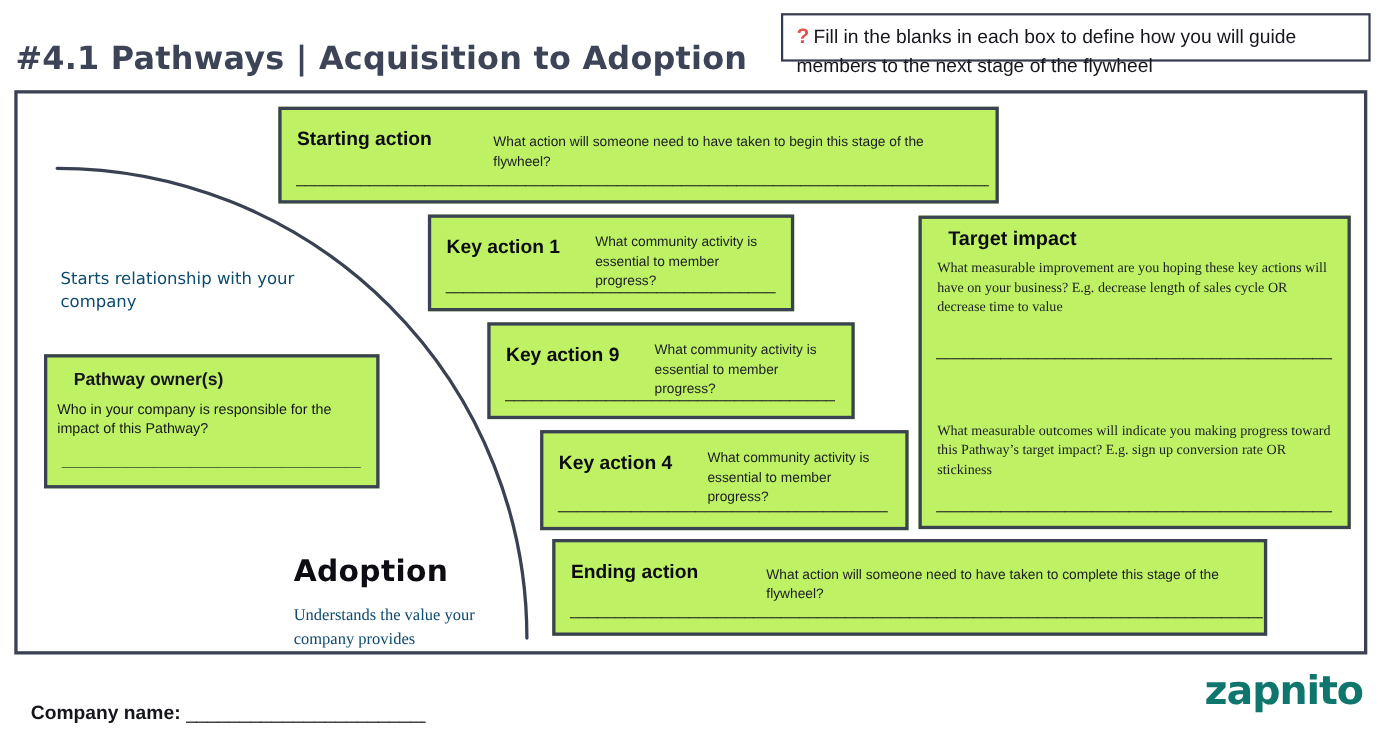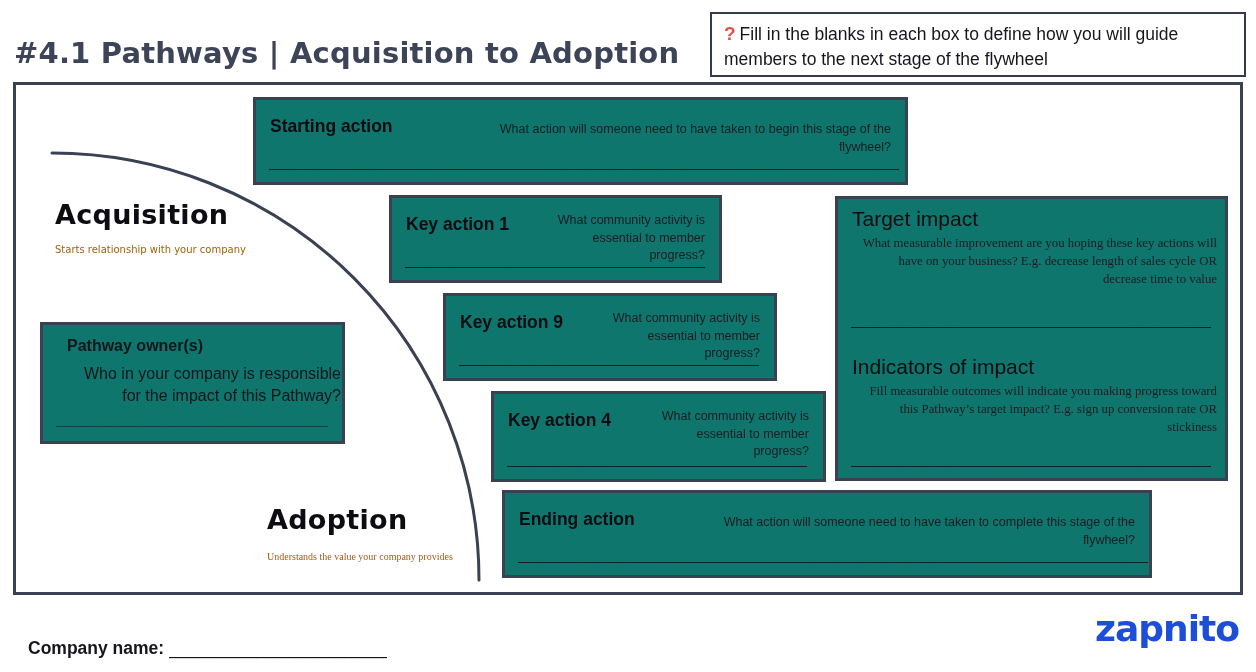--- a/index.html
+++ b/index.html
@@ -10,46 +10,46 @@
     overflow:hidden; color:#15151c;
   }
 
   
   .page-title {
     position:absolute; left:14px; top:36px;
     font-family:"DejaVu Sans", sans-serif;
     font-size:29px; font-weight:600; letter-spacing:0.2px; color:#3d4457;
   }
   .instruction-box {
-    position:absolute; left:710px; top:12px; width:536px; height:65px;
+    position:absolute; left:710px; top:12px; width:536px; height:44px;
     border:2px solid #343b4d; background:#fff;
     padding:7px 12px; font-size:17.5px; line-height:1.38; color:#16161e;
   }
   .qmark { color:#e4504b; font-weight:bold; font-size:19px; margin-right:4px; }
 
   
   .canvas {
     position:absolute; left:13px; top:82px; width:1230px; height:513px;
     border:3px solid #3a4152; background:#fff;
   }
   .arc-svg { position:absolute; left:0; top:0; width:1256px; height:672px; pointer-events:none; }
 
   
   .stage-label { position:absolute; font-weight:bold; font-size:27px; color:#0c0c12; letter-spacing:0.3px;
     font-family:"DejaVu Sans", sans-serif; }
-  .stage-desc  { position:absolute; font-size:10px; line-height:1.4; color:#a16207;
+  .stage-desc  { position:absolute; font-size:15px; line-height:1.4; color:#0c4a6e;
     font-family:"DejaVu Sans", sans-serif; }
   .acq-label { left:55px;  top:199px; }
   .acq-desc  { left:55px;  top:243px; width:230px; }
   .ado-label { left:267px; top:504px; }
   .ado-desc  { left:267px; top:550px; width:190px;font-family:Liberation Serif, serif; }
 
   
   .wbox {
-    position:absolute; border:3px solid #3a4152; background:#0f766e;text-align:right;
+    position:absolute; border:3px solid #3a4152; background:#bef264;
   }
   .wbox .row { display:flex; align-items:flex-start; padding:16px 14px 0 14px; }
   .box-title { font-weight:bold; font-size:17.5px; color:#0c0c12; white-space:nowrap; }
   .box-q { font-size:12.5px; line-height:1.4; color:#1c1c24; }
   .blank {
     position:absolute; bottom:9px; left:13px; height:20px;
     overflow:hidden; white-space:nowrap; font-size:15px; color:#15151c;
   }
 
   .box-starting { left:253px; top:97px;  width:655px; height:88px; }
@@ -61,61 +61,60 @@
   .box-key3 { left:491px; top:391px; width:335px; height:91px; }
   .box-key1 .box-q, .box-key2 .box-q, .box-key3 .box-q { margin-left:32px; width:210px; margin-top:-2px; }
   .box-key1 .blank, .box-key2 .blank, .box-key3 .blank { width:300px; }
 
   .box-ending { left:502px; top:490px; width:650px; height:88px; }
   .box-ending .box-q { margin-left:62px; margin-top:5px; width:500px; }
   .box-ending .blank { width:630px; }
 
   .box-owner { left:40px; top:322px; width:305px; height:122px; }
   .box-owner .owner-title { position:absolute; left:24px; top:12px; font-weight:bold; font-size:16px; }
-  .box-owner .owner-q { position:absolute; left:23px; top:38px; width:275px; font-size:16px; line-height:1.4; }
+  .box-owner .owner-q { position:absolute; left:9px; top:38px; width:275px; font-size:13px; line-height:1.4; }
   .box-owner .blank { width:272px; bottom:10px; font-weight:bold; }
 
   .box-impact { left:835px; top:196px; width:393px; height:285px; }
-  .impact-title { position:absolute; left:14px; font-weight:normal; font-size:21px; color:#0c0c12; }
+  .impact-title { position:absolute; left:24px; font-weight:bold; font-size:18px; color:#0c0c12; }
   .impact-q { position:absolute; left:14px; width:365px; font-size:12.8px; line-height:1.42; color:#1c1c24;font-family:Liberation Serif, serif; }
   .t-title { top:8px; }
   .t-q { top:35px; }
   .t-blank { position:absolute; left:13px; top:112px; width:360px; height:20px; overflow:hidden; white-space:nowrap; font-size:15px; }
   .i-title { top:156px; }
   .i-q { top:183px; }
   .i-blank { position:absolute; left:13px; bottom:8px; width:360px; height:20px; overflow:hidden; white-space:nowrap; font-size:15px; }
 
   
   .company-row { position:absolute; left:28px; top:638px; font-size:17.5px; }
   .company-label { font-weight:bold; }
   .company-blank { display:inline-block; width:218px; overflow:hidden; white-space:nowrap; vertical-align:bottom; }
   .logo {
     position:absolute; right:17px; top:608px;
     font-family:"DejaVu Sans", sans-serif;
-    font-weight:bold; font-size:36px; letter-spacing:-1px; color:#1d4ed8;
+    font-weight:bold; font-size:36px; letter-spacing:-1px; color:#0f766e;
   }
 </style>
 </head>
 <body>
 
 <div id="page">
 
   <div class="page-title">#4.1 Pathways | Acquisition to Adoption</div>
 
   <div class="instruction-box">
     <span class="qmark">?</span><span>Fill in the blanks in each box to define how you will guide members to the next stage of the flywheel</span>
   </div>
 
   <div class="canvas"></div>
 
   <svg class="arc-svg" viewBox="0 0 1256 672" xmlns="http://www.w3.org/2000/svg">
     <path d="M 52 153 A 427 427 0 0 1 479 580" fill="none" stroke="#3a4152" stroke-width="3" stroke-linecap="round"></path>
   </svg>
 
-  <div class="stage-label acq-label">Acquisition</div>
   <div class="stage-desc acq-desc">Starts relationship with your company</div>
 
   <div class="stage-label ado-label">Adoption</div>
   <div class="stage-desc ado-desc">Understands the value your company provides</div>
 
   <div class="wbox box-starting">
     <div class="row">
       <span class="box-title">Starting action</span>
       <span class="box-q">What action will someone need to have taken to begin this stage of the flywheel?</span>
     </div>
@@ -150,22 +149,21 @@
     <div class="owner-title">Pathway owner(s)</div>
     <div class="owner-q">Who in your company is responsible for the impact of this Pathway?</div>
     <div class="blank">______________________________________________</div>
   </div>
 
   <div class="wbox box-impact">
     <div class="impact-title t-title">Target impact</div>
     <div class="impact-q t-q">What measurable improvement are you hoping these key actions will have on your business? E.g. decrease length of sales cycle OR decrease time to value</div>
     <div class="t-blank">____________________________________________________________</div>
 
-    <div class="impact-title i-title">Indicators of impact</div>
-    <div class="impact-q i-q">Fill measurable outcomes will indicate you making progress toward this Pathway’s target impact? E.g. sign up conversion rate OR stickiness</div>
+    <div class="impact-q i-q">What measurable outcomes will indicate you making progress toward this Pathway’s target impact? E.g. sign up conversion rate OR stickiness</div>
     <div class="i-blank">____________________________________________________________</div>
   </div>
 
   <div class="wbox box-ending">
     <div class="row">
       <span class="box-title">Ending action</span>
       <span class="box-q">What action will someone need to have taken to complete this stage of the flywheel?</span>
     </div>
     <div class="blank">______________________________________________________________________________________________</div>
   </div>

